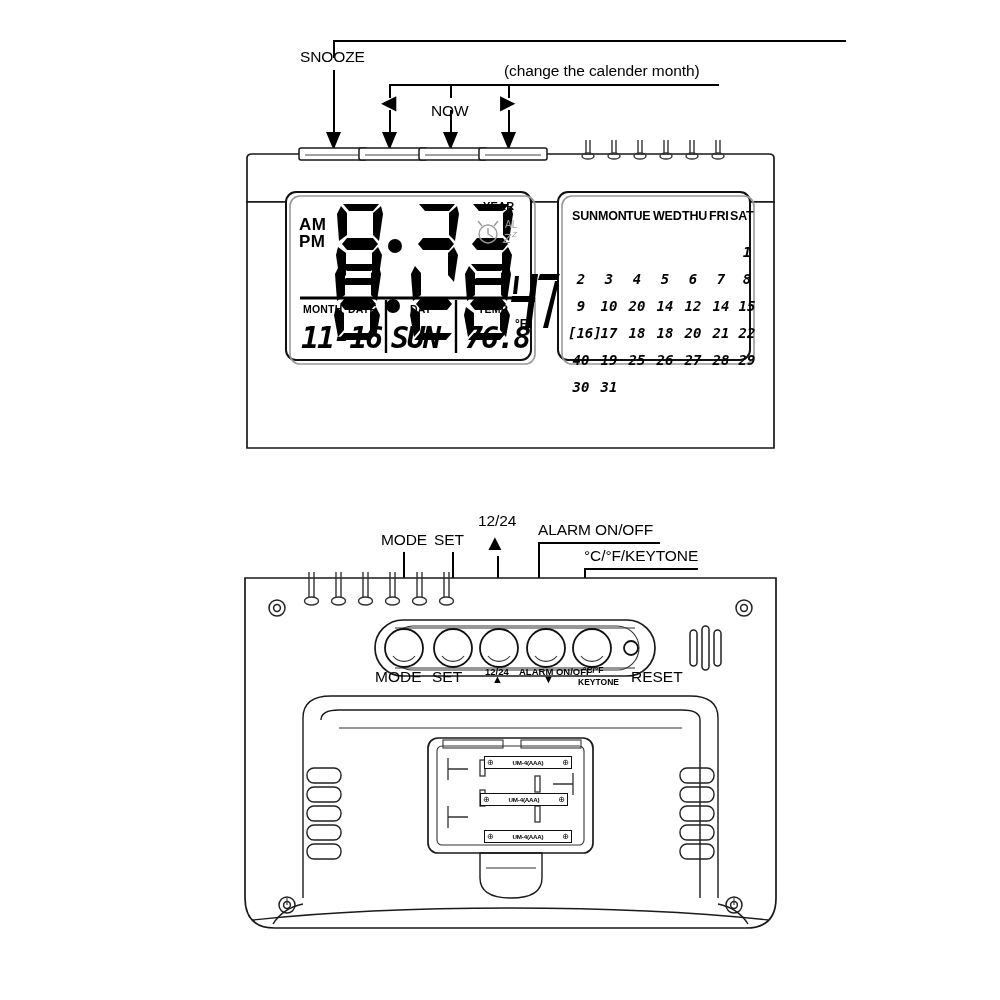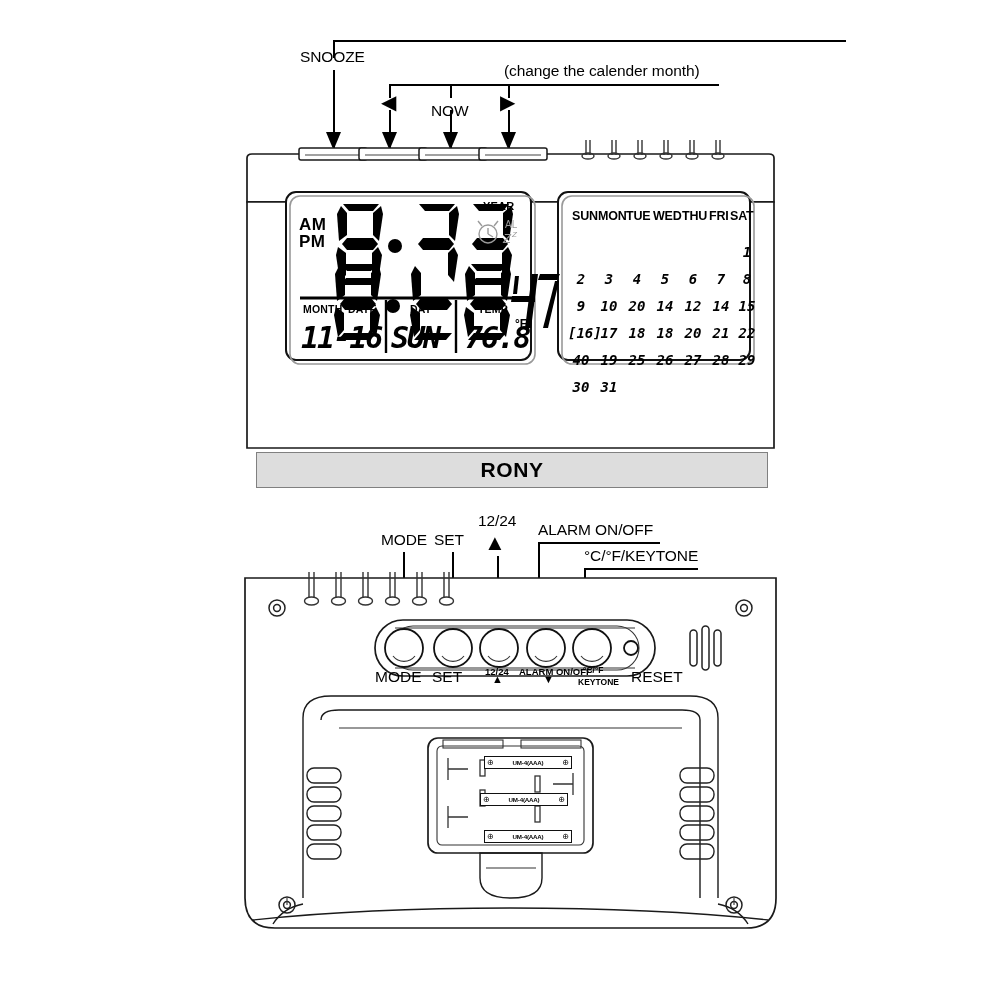--- a/index.html
+++ b/index.html
@@ -266,24 +266,20 @@
       <div class="calnum" style="position: absolute; left: 34px; top: 108px; width: 26px; text-align: center; font-family: &quot;DejaVu Sans Mono&quot;, monospace;">19</div>
       <div class="calnum" style="position: absolute; left: 62px; top: 108px; width: 26px; text-align: center; font-family: &quot;DejaVu Sans Mono&quot;, monospace;">25</div>
       <div class="calnum" style="position: absolute; left: 90px; top: 108px; width: 26px; text-align: center; font-family: &quot;DejaVu Sans Mono&quot;, monospace;">26</div>
       <div class="calnum" style="position: absolute; left: 118px; top: 108px; width: 26px; text-align: center; font-family: &quot;DejaVu Sans Mono&quot;, monospace;">27</div>
       <div class="calnum" style="position: absolute; left: 146px; top: 108px; width: 26px; text-align: center; font-family: &quot;DejaVu Sans Mono&quot;, monospace;">28</div>
       <div class="calnum" style="position: absolute; left: 172px; top: 108px; width: 26px; text-align: center; font-family: &quot;DejaVu Sans Mono&quot;, monospace;">29</div>
       <div class="calnum" style="position: absolute; left: 6px; top: 135px; width: 26px; text-align: center; font-family: &quot;DejaVu Sans Mono&quot;, monospace;">30</div>
       <div class="calnum" style="position: absolute; left: 34px; top: 135px; width: 26px; text-align: center; font-family: &quot;DejaVu Sans Mono&quot;, monospace;">31</div>
     </div>
 
-  <div class="abs brandbar" style="left:256px;top:452px;width:510px;height:34px;
-              display:flex;align-items:center;justify-content:center;">
-    <span class="brand">RONY</span>
-  </div>
 
   <div class="txt callout" style="left:381px;top:531px;">MODE</div>
   <div class="ln vl" style="left:403px;top:552px;height:78px;"></div>
 
   <div class="txt callout" style="left:434px;top:531px;">SET</div>
   <div class="ln vl" style="left:452px;top:552px;height:78px;"></div>
 
   <div class="txt callout" style="left:478px;top:512px;">12/24</div>
   <div class="txt" style="left:484px;top:530px;font-size:22px;">▲</div>
   <div class="ln vl" style="left:497px;top:556px;height:74px;"></div>

